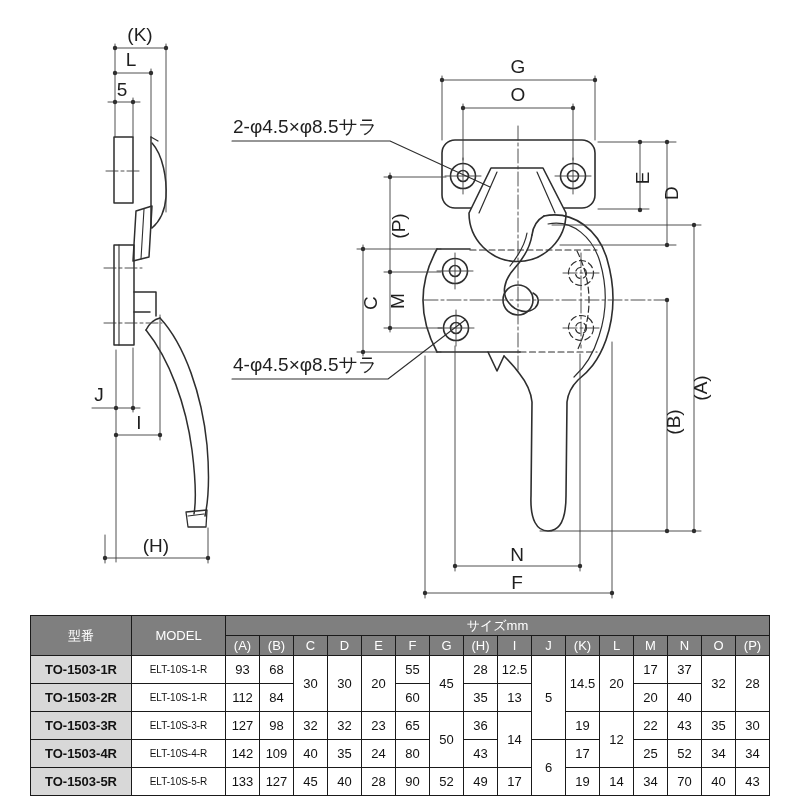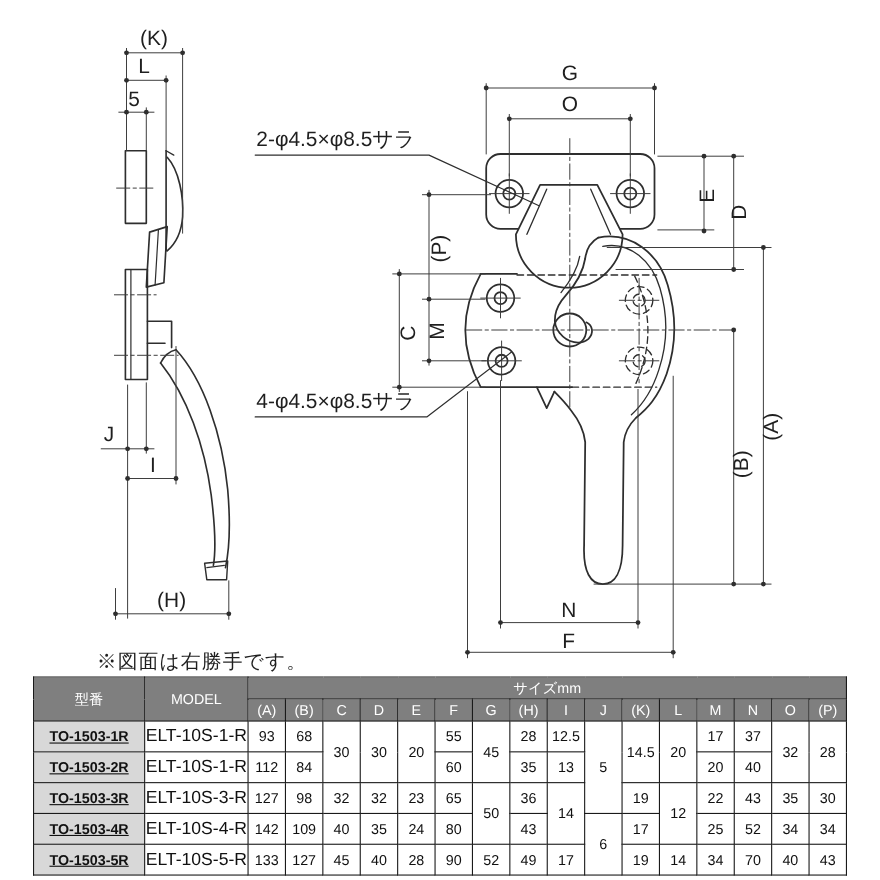--- a/index.html
+++ b/index.html
@@ -10,22 +10,22 @@
           letter-spacing:1px; }
   .spec-table { position:absolute; left:30px; top:615px; width:740px;
                 border-collapse:collapse; table-layout:fixed;
                 font-size:13px; color:#111; }
   .spec-table th, .spec-table td { border:1px solid #1a1a1a; text-align:center;
                 vertical-align:middle; padding:0; overflow:hidden; white-space:nowrap; }
   .spec-table thead th { background:#7f7f7f; color:#ffffff; font-weight:normal; }
   .spec-table thead tr.r1 { height:20px; }
   .spec-table thead tr.r2 { height:20px; }
   .spec-table tbody tr { height:28px; background:#ffffff; }
-  .spec-table tbody th.name { background:#d8d8d8; font-weight:bold; font-size:13px;text-decoration:underline; }
-  .spec-table td.model { font-size:16px; }
+  .spec-table tbody th.name { background:#d8d8d8; font-weight:bold; font-size:13px; }
+  .spec-table td.model { font-size:10px; }
   col.c-name { width:101px; } col.c-model { width:94px; }
 </style>
 </head>
 <body>
 
 <div class="page">
 
   <svg width="800" height="612" viewBox="0 0 800 612" fill="none" stroke-linecap="round" stroke-linejoin="round">
 
     <g stroke="#2e2e2e" stroke-width="1.5">
@@ -232,21 +232,20 @@
     </g>
 
     <g>
       <text x="233" y="133" font-size="19" fill="#1f1f1f">2-φ4.5×φ8.5サラ</text>
       <path d="M232,141 L390,141 L490,187" stroke="#2e2e2e" stroke-width="1.1"></path>
       <text x="233" y="371" font-size="19" fill="#1f1f1f">4-φ4.5×φ8.5サラ</text>
       <path d="M232,379 L388,379 L465,320" stroke="#2e2e2e" stroke-width="1.1"></path>
     </g>
   </svg>
 
-  <div class="note">※図面は右勝手です。</div>
 
   <table class="spec-table">
     <colgroup>
       <col class="c-name">
         <col class="c-model">
       <col span="16">
     </colgroup>
     <thead>
       <tr class="r1">
         <th rowspan="2">型番</th>

